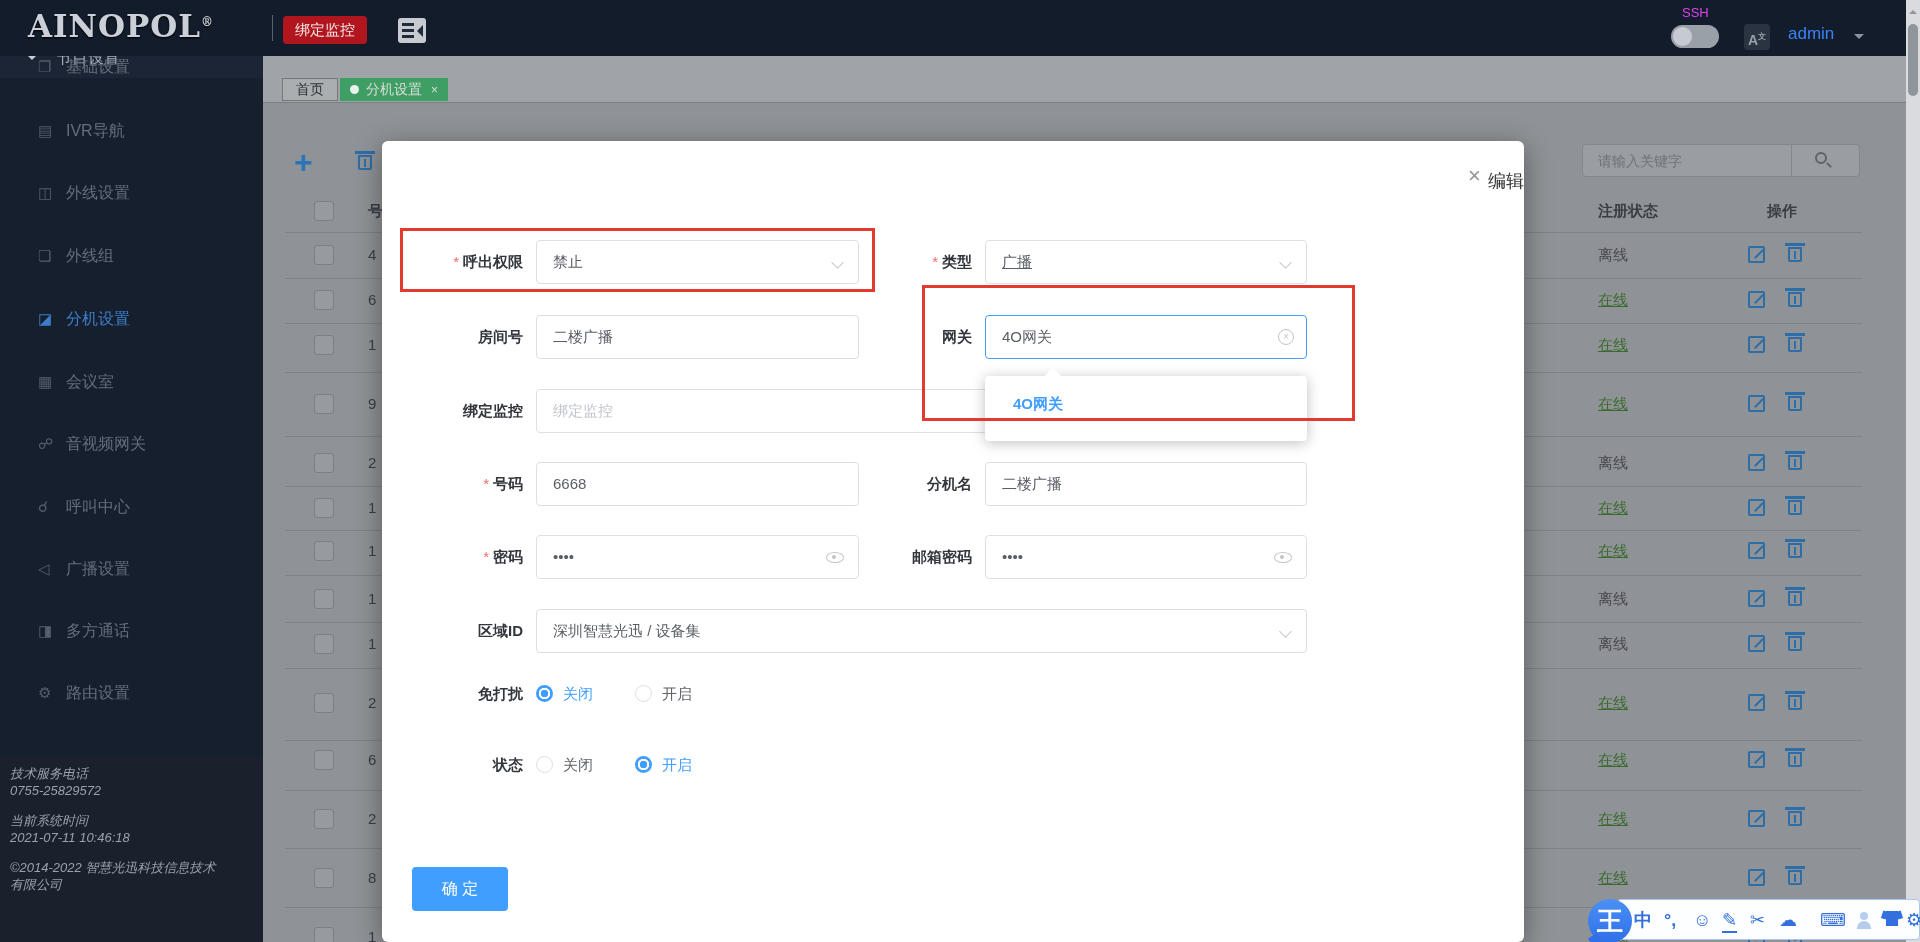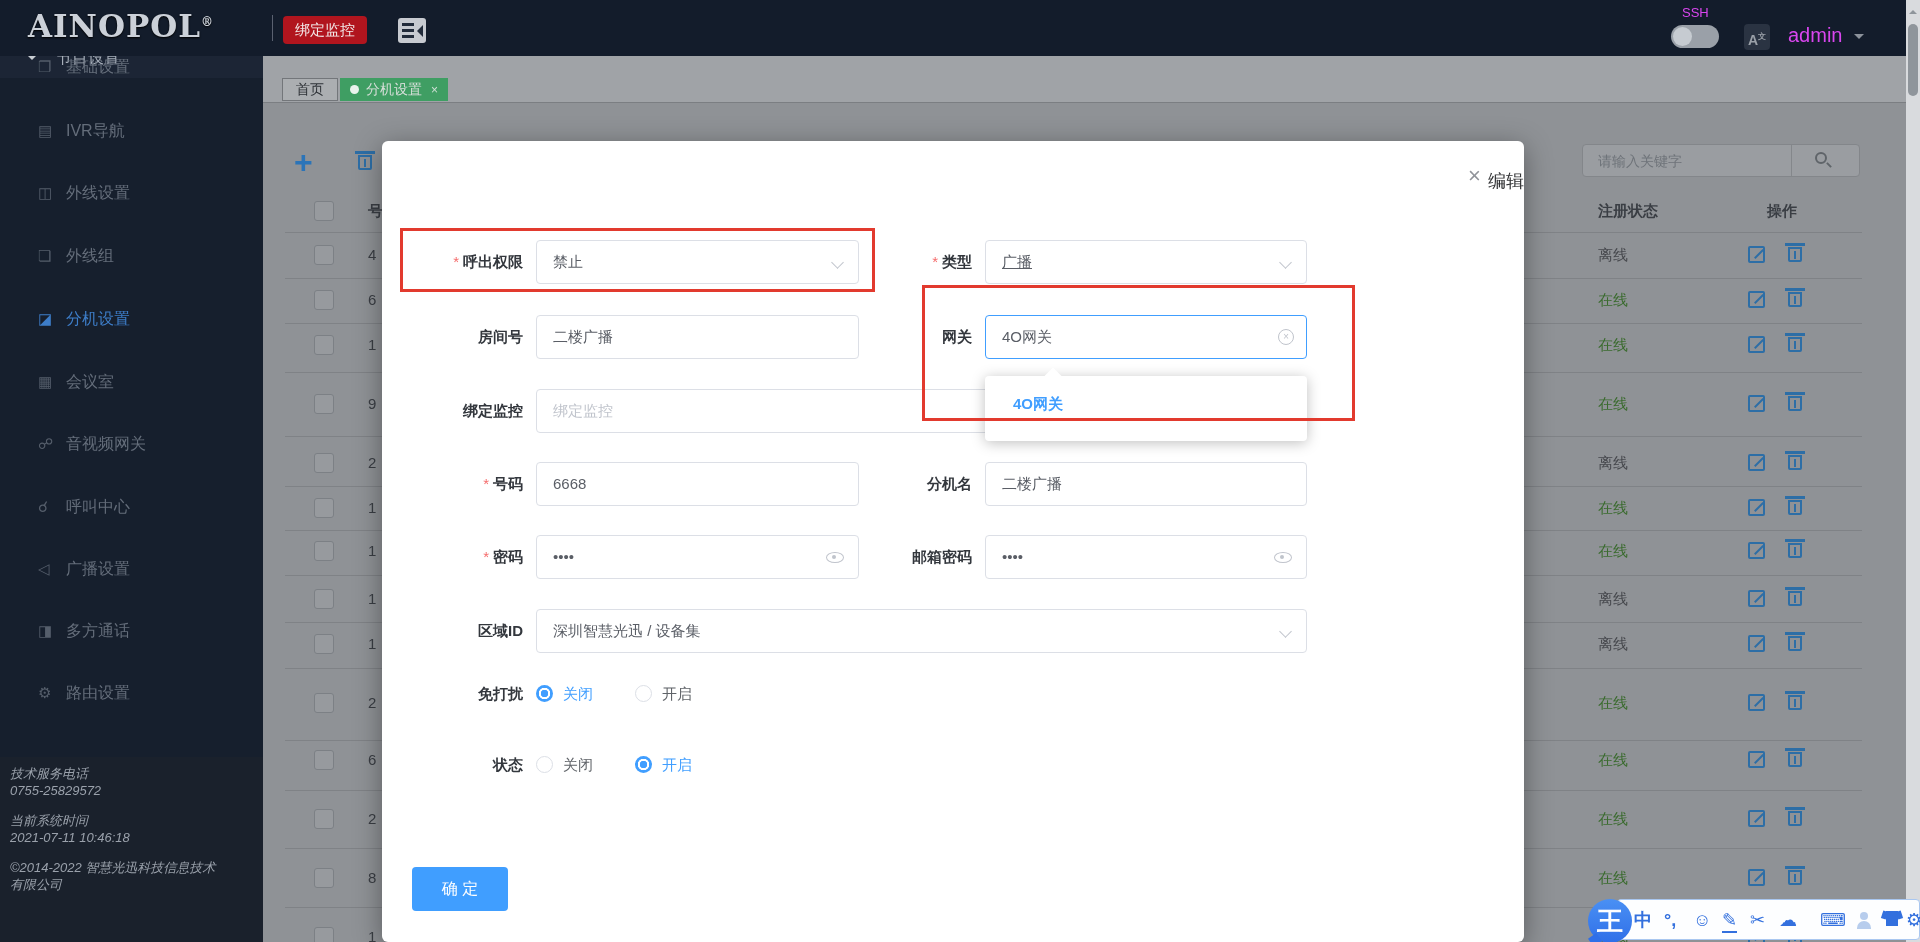--- a/index.html
+++ b/index.html
@@ -18,21 +18,21 @@
   .collapse-ic i { position:absolute; left:4px; top:5px; width:12px; height:15px;
                    background:repeating-linear-gradient(#222B3A 0 3px, transparent 3px 6px); }
   .collapse-ic b { position:absolute; right:3px; top:7px; width:0; height:0;
                    border:6px solid transparent; border-right-color:#222B3A; border-left-width:0; }
   .ssh-label { position:absolute; left:1682px; top:5px; font-size:13px; color:#d946ef; }
   .toggle { position:absolute; left:1671px; top:25px; width:48px; height:23px; background:#9AA0A8; border-radius:12px; }
   .toggle i { position:absolute; left:2px; top:2px; width:19px; height:19px; background:#C6CBD1; border-radius:50%; }
   .lang-ic { position:absolute; left:1744px; top:24px; width:26px; height:26px; background:#2A3342; border-radius:4px;
              color:#9AA0A8; font-size:14px; text-align:center; line-height:26px; font-weight:bold; }
   .lang-ic sup { font-size:8px; }
-  .username { position:absolute; left:1788px; top:24px; font-size:20px; color:#d946ef; }
+  .username { position:absolute; left:1788px; top:24px; font-size:17px; color:#3b82f6; }
   .caret-down { position:absolute; left:1854px; top:34px; width:0; height:0;
                 border:5px solid transparent; border-top-color:#8C929B; }
 
   
   .sidebar { position:absolute; left:0; top:0; width:263px; height:942px; background:#161F2D; z-index:20;border-radius:32px; }
   .side-item-clipped { position:absolute; left:0; top:38px; width:263px; height:40px; background:#1C2535;
                        color:#A7AFBA; font-size:16px; line-height:40px; }
   .side-item-clipped .fold { position:absolute; left:26px; top:16px; width:0; height:0;
                              border:6px solid transparent; border-top-color:#C8CDD3; }
   .side-item-clipped .txt { position:absolute; left:56px; }
@@ -64,21 +64,21 @@
   .row-trash .icon-trash { border-color:#2D6EA6; }
   .row-trash .icon-trash::before, .row-trash .icon-trash::after { background:#2D6EA6; }
   .icon-edit { position:relative; width:17px; height:17px; border:2px solid #2D6EA6; border-radius:2px; }
   .icon-edit::after { content:''; position:absolute; left:3px; top:5px; width:12px; height:2px;
                       background:#2D6EA6; transform:rotate(-45deg); }
 
   .sep { position:absolute; left:285px; width:1577px; height:1px; background:#7F8286; z-index:1; }
   .cb { position:absolute; width:20px; height:20px; border:1px solid #7C8085; border-radius:3px; background:#979A9E; z-index:1; }
   .cell-num { position:absolute; left:368px; font-size:15px; color:#3A3E44; z-index:1; }
   .cell-status { position:absolute; left:1598px; font-size:15px; z-index:1; }
-  .st-on { color:#3A6B2E; } .st-off { color:#46484D; }
+  .st-on { color:#3A6B2E;text-decoration:underline; } .st-off { color:#46484D; }
   .cell-edit { position:absolute; left:1748px; z-index:1; }
   .cell-del { position:absolute; left:1788px; z-index:1; }
   .th { position:absolute; top:202px; font-size:15px; font-weight:bold; color:#3A3E44; z-index:1; }
 
   .search-box { position:absolute; left:1582px; top:144px; width:278px; height:33px; background:#9A9DA1;
                 border:1px solid #83868A; border-radius:4px; z-index:1; }
   .search-box .ph { position:absolute; left:15px; top:8px; font-size:14px; color:#6E7379; }
   .search-box .div { position:absolute; left:208px; top:0; width:1px; height:31px; background:#84878B; }
   .mag { position:absolute; left:232px; top:7px; width:12px; height:12px; border:2px solid #5F6469; border-radius:50%; }
   .mag::after { content:''; position:absolute; left:9px; top:10px; width:6px; height:2px; background:#5F6469; transform:rotate(45deg); }

